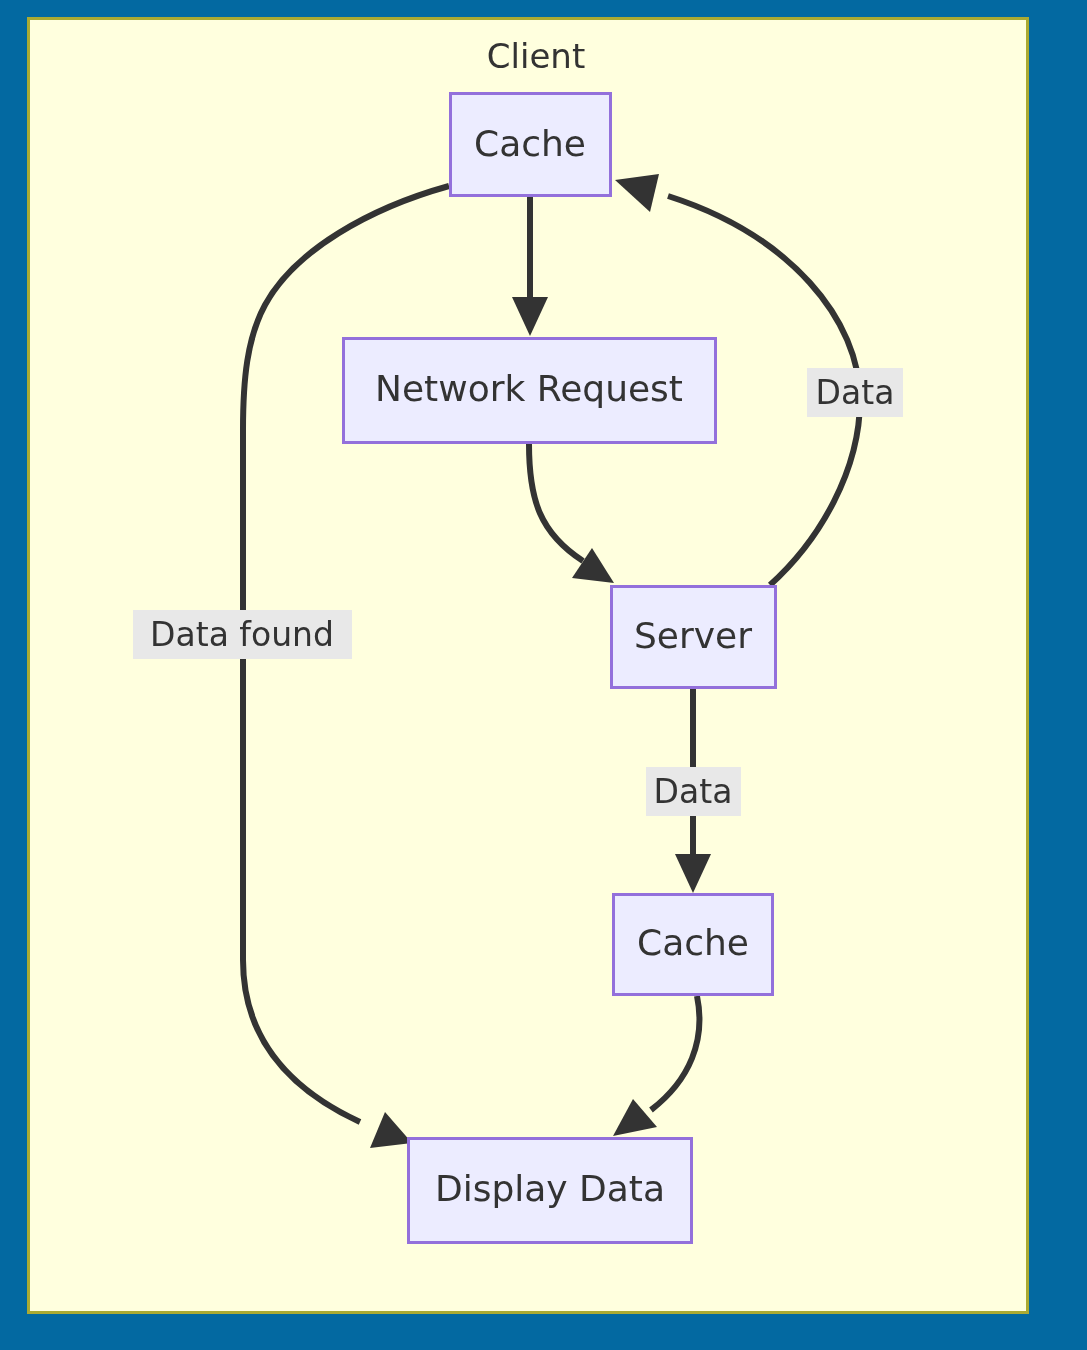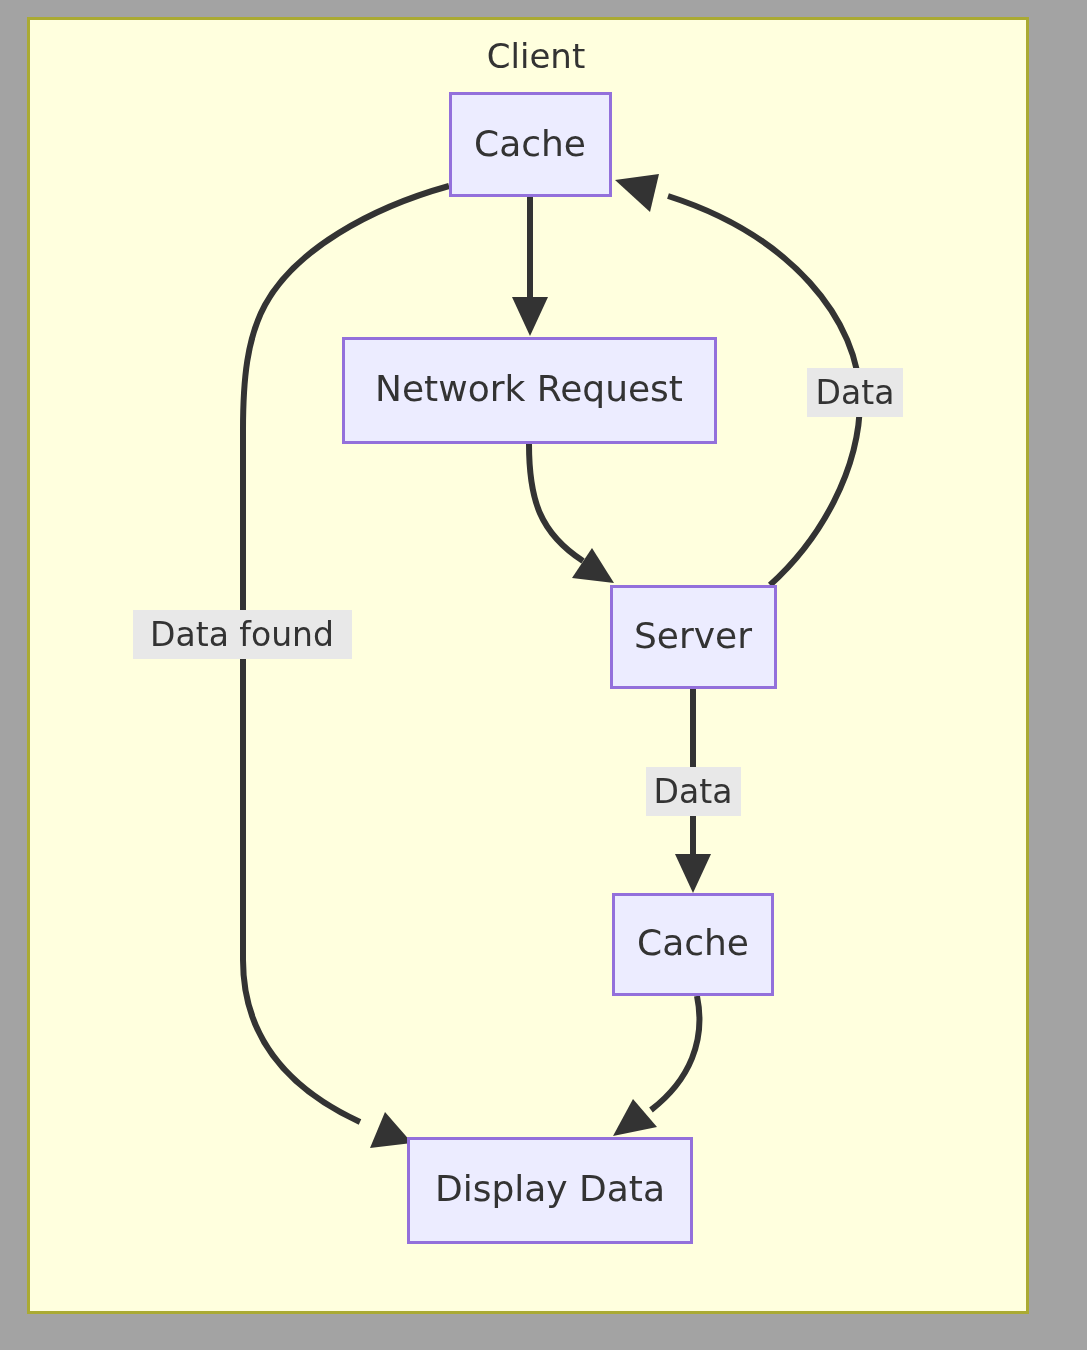--- a/index.html
+++ b/index.html
@@ -4,21 +4,21 @@
 <style>
   html, body {
     margin: 0;
     padding: 0;
     background: #ffffff;
   }
   #canvas {
     position: relative;
     width: 1087px;
     height: 1350px;
-    background: #a3a3a3;
+    background: #0369a1;
     font-family: "DejaVu Sans", sans-serif;
     overflow: hidden;
   }
   #flow-svg {
     position: absolute;
     left: 0;
     top: 0;
     width: 1087px;
     height: 1350px;
   }

